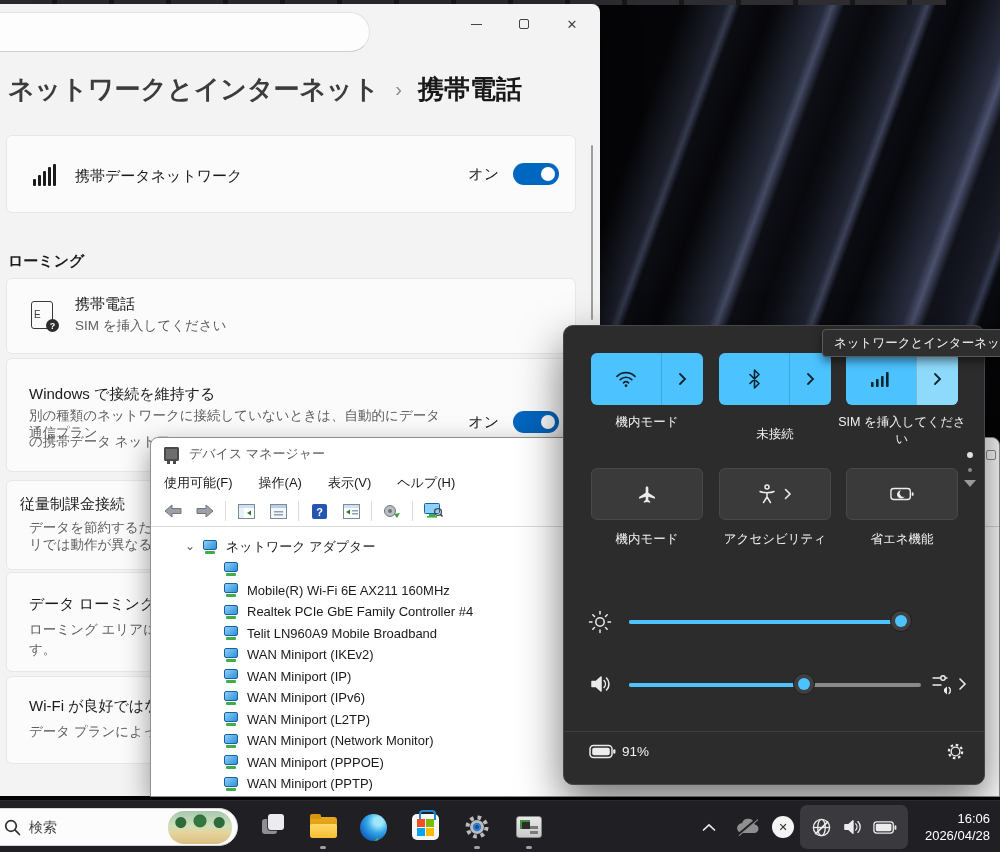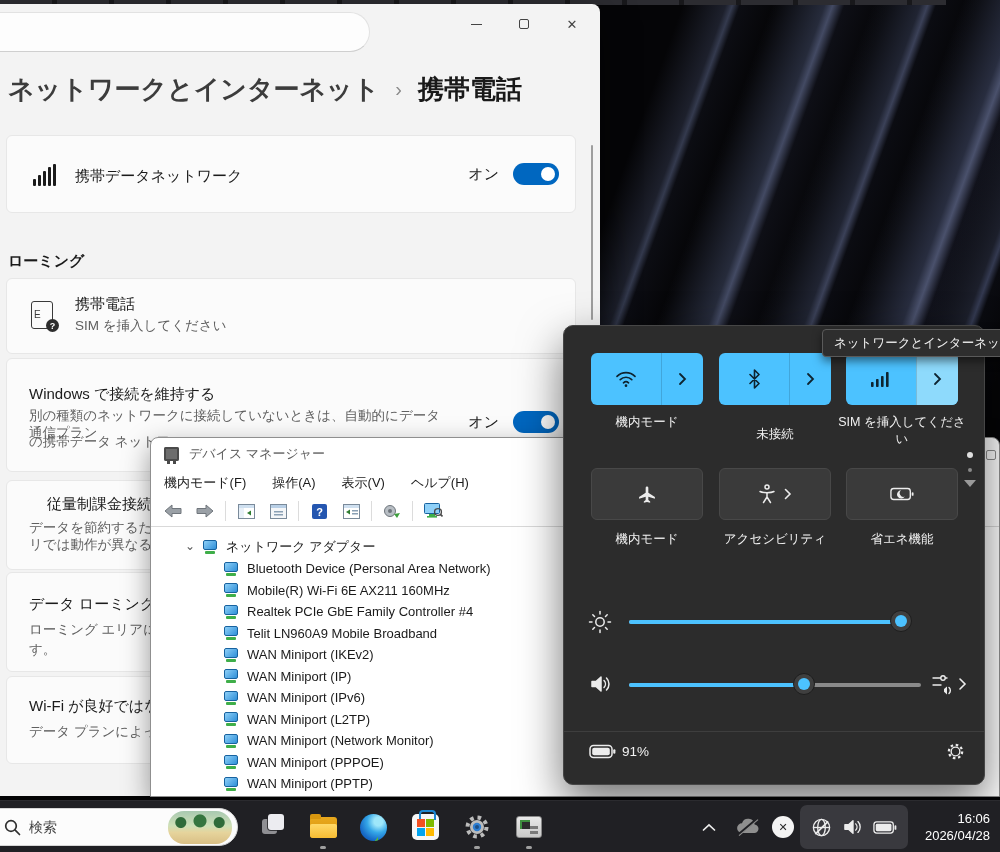--- a/index.html
+++ b/index.html
@@ -219,21 +219,21 @@
       <div class="card-title" style="position:absolute;left:22px;top:26px;">Windows で接続を維持する</div>
       <div class="card-desc" style="position:absolute;left:22px;top:48px;width:420px;">別の種類のネットワークに接続していないときは、自動的にデータ通信プラン</div>
       <div class="card-desc" style="position:absolute;left:22px;top:74px;width:420px;">の携帯データ ネットワー</div>
       <div class="state-toggle" style="right:16px;top:52px;">
         <span class="state-label">オン</span>
         <span class="toggle"></span>
       </div>
     </div>
 
     <div class="card" style="top:476px;height:90px;">
-      <div class="card-title" style="position:absolute;left:40px;top:14px;font-family:Liberation Serif, serif;">従量制課金接続</div>
+      <div class="card-title" style="position:absolute;left:13px;top:14px;font-family:Liberation Serif, serif;">従量制課金接続</div>
       <div class="card-desc" style="position:absolute;left:22px;top:38px;width:420px;">データを節約するために</div>
       <div class="card-desc" style="position:absolute;left:22px;top:55px;width:420px;">リでは動作が異なる場</div>
     </div>
 
     <div class="card" style="top:568px;height:100px;">
       <div class="card-title" style="position:absolute;left:22px;top:22px;">データ ローミング オフ</div>
       <div class="card-desc" style="position:absolute;left:22px;top:48px;width:420px;">ローミング エリアに入る</div>
       <div class="card-desc" style="position:absolute;left:22px;top:68px;width:420px;">す。</div>
     </div>
 
@@ -246,21 +246,21 @@
   </div>
 
   <div class="dm-win">
     <div class="dm-titlebar">
       <span class="dm-title-icon"></span>
       <span class="dm-title">デバイス マネージャー</span>
     </div>
     <div class="dm-edge-glyph"></div>
 
     <div class="dm-menubar">
-      <span>機内モード(F)</span>
+      <span>使用可能(F)</span>
       <span>操作(A)</span>
       <span>表示(V)</span>
       <span>ヘルプ(H)</span>
     </div>
 
     <div class="dm-toolbar">
       <span class="tb-btn">
         <svg width="18" height="14" viewBox="0 0 18 14">
             <path d="M8 1 L1 7 L8 13 V9.5 H17 V4.5 H8 Z" fill="#9aa0a6" stroke="#70767c" stroke-width="1"></path>
           </svg>
@@ -332,21 +332,20 @@
           </span>
         <span>ネットワーク アダプター</span>
       </div>
       <div class="dm-list">
 
           <div class="tree-row">
             <span class="net-icon">
               <span class="scr"></span>
               <span class="std"></span>
             </span>
-            <span>Bluetooth Device (Personal Area Network)</span>
           </div>
 
           <div class="tree-row">
             <span class="net-icon">
               <span class="scr"></span>
               <span class="std"></span>
             </span>
             <span>Mobile(R) Wi-Fi 6E AX211 160MHz</span>
           </div>
 

